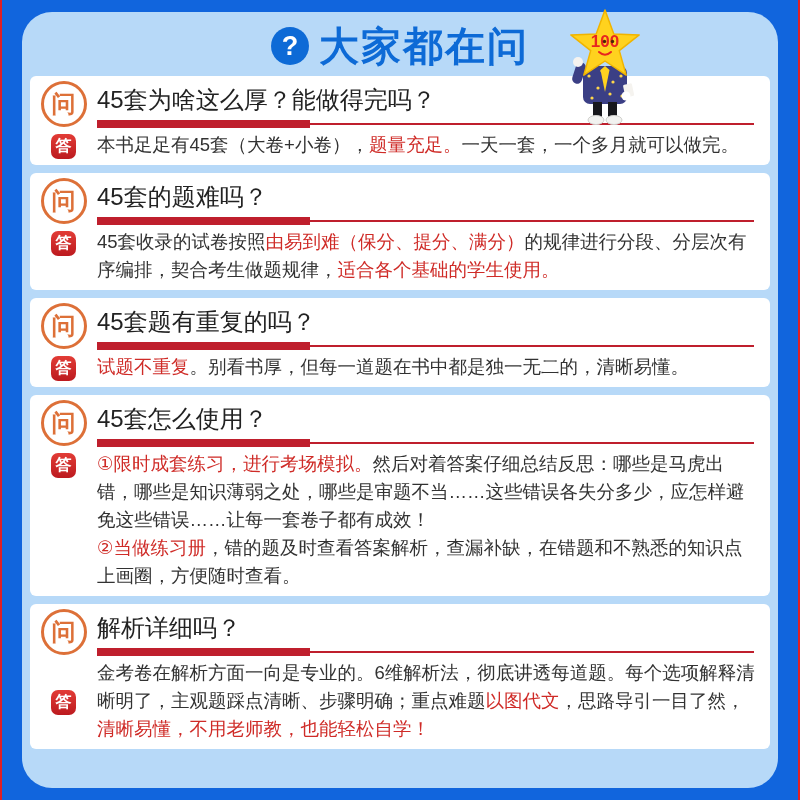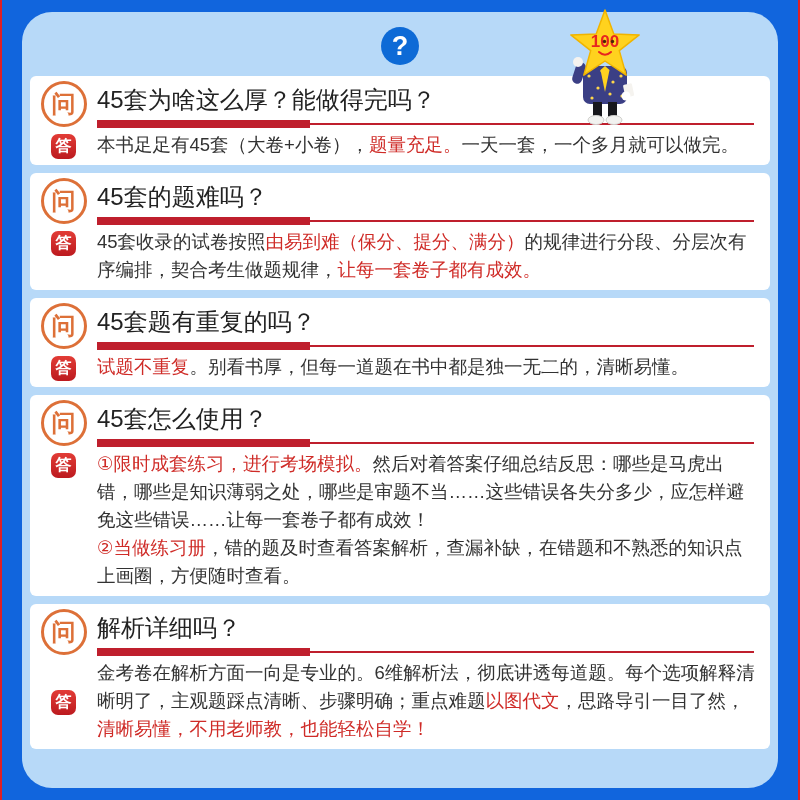--- a/index.html
+++ b/index.html
@@ -104,20 +104,21 @@
   }
 </style>
 </head>
 <body>
 
 <div class="frame"></div>
 
 <div class="panel">
   <div class="header">
     <div class="qmark-circle">?</div>
+    <div class="header-title">大家都在问</div>
   </div>
   <div class="qa-list">
       <div class="card">
         <div class="row q-row">
           <div class="badge-col">
             <div class="q-badge">问</div>
           </div>
           <div class="q-content">
             <div class="q-title">45套为啥这么厚？能做得完吗？</div>
             <div class="divider">
@@ -146,21 +147,21 @@
               <div class="line"></div>
               <div class="bar"></div>
             </div>
           </div>
         </div>
         <div class="row a-row">
           <div class="badge-col">
             <div class="a-badge">答</div>
           </div>
           <div class="a-content">
-            <p><span>45套收录的试卷按照</span><span class="red">由易到难（保分、提分、满分）</span><span>的规律进行分段、分层次有序编排，契合考生做题规律，</span><span class="red">让每一套卷子都有成效。</span></p>
+            <p><span>45套收录的试卷按照</span><span class="red">由易到难（保分、提分、满分）</span><span>的规律进行分段、分层次有序编排，契合考生做题规律，</span><span class="red">适合各个基础的学生使用。</span></p>
           </div>
         </div>
       </div>
       <div class="card">
         <div class="row q-row">
           <div class="badge-col">
             <div class="q-badge">问</div>
           </div>
           <div class="q-content">
             <div class="q-title">45套题有重复的吗？</div>

